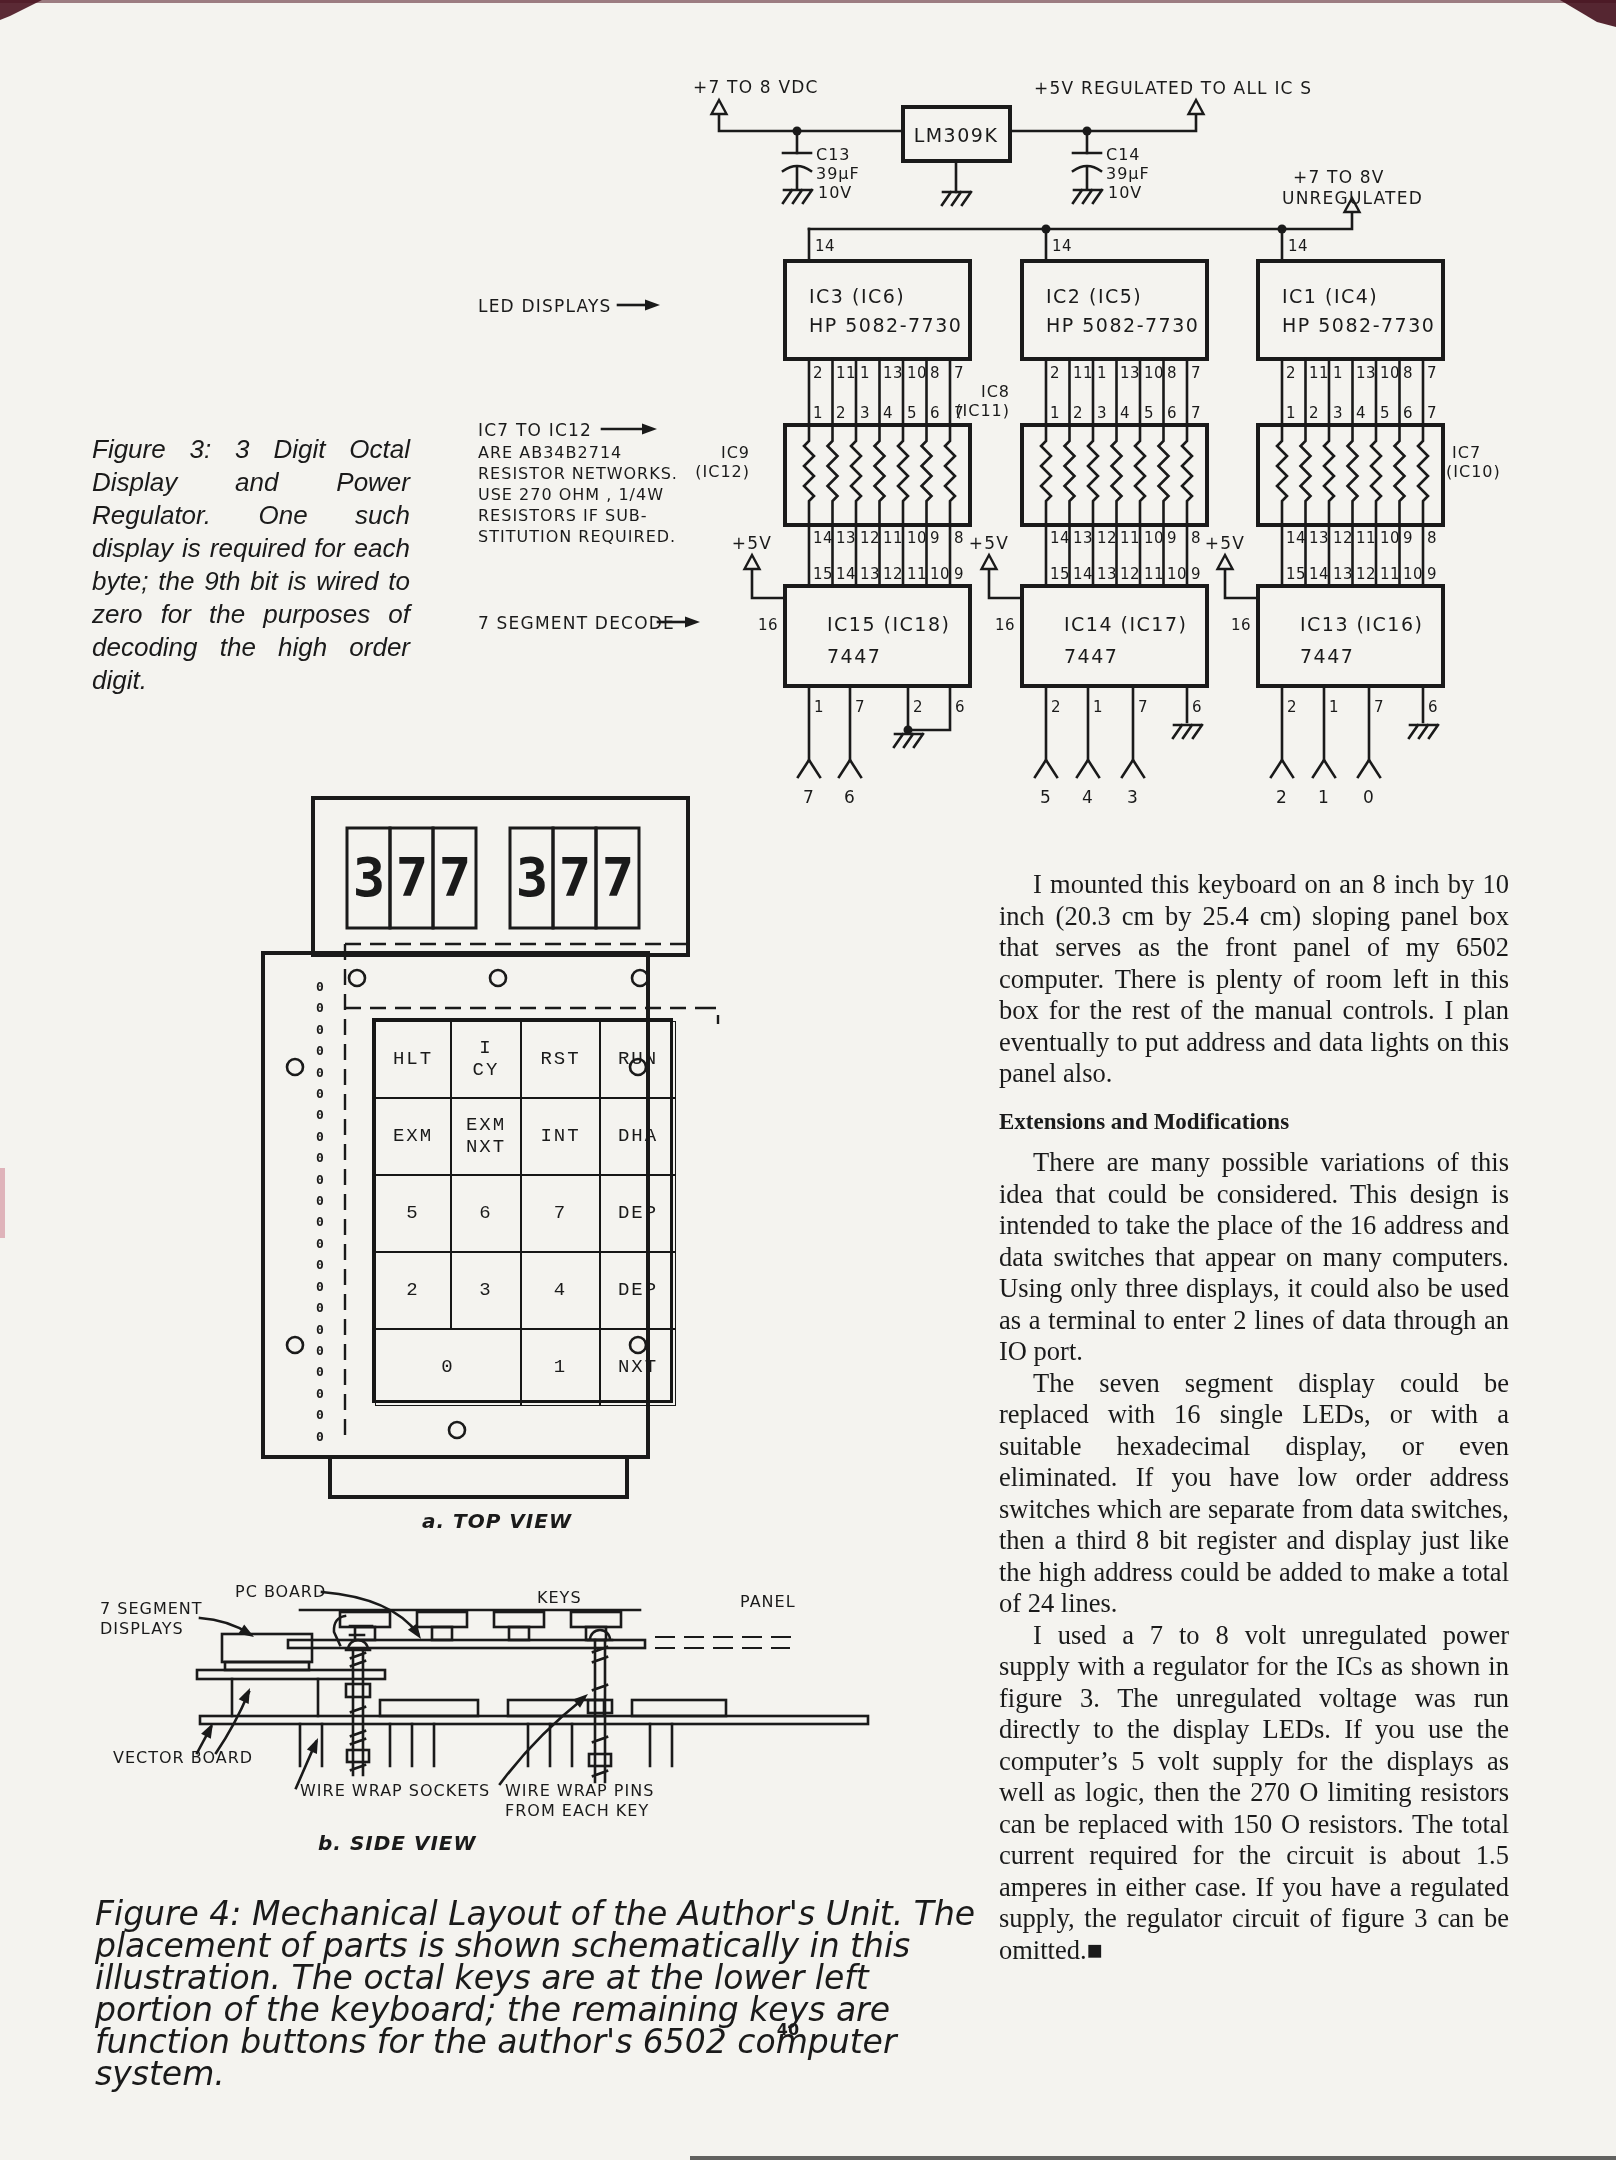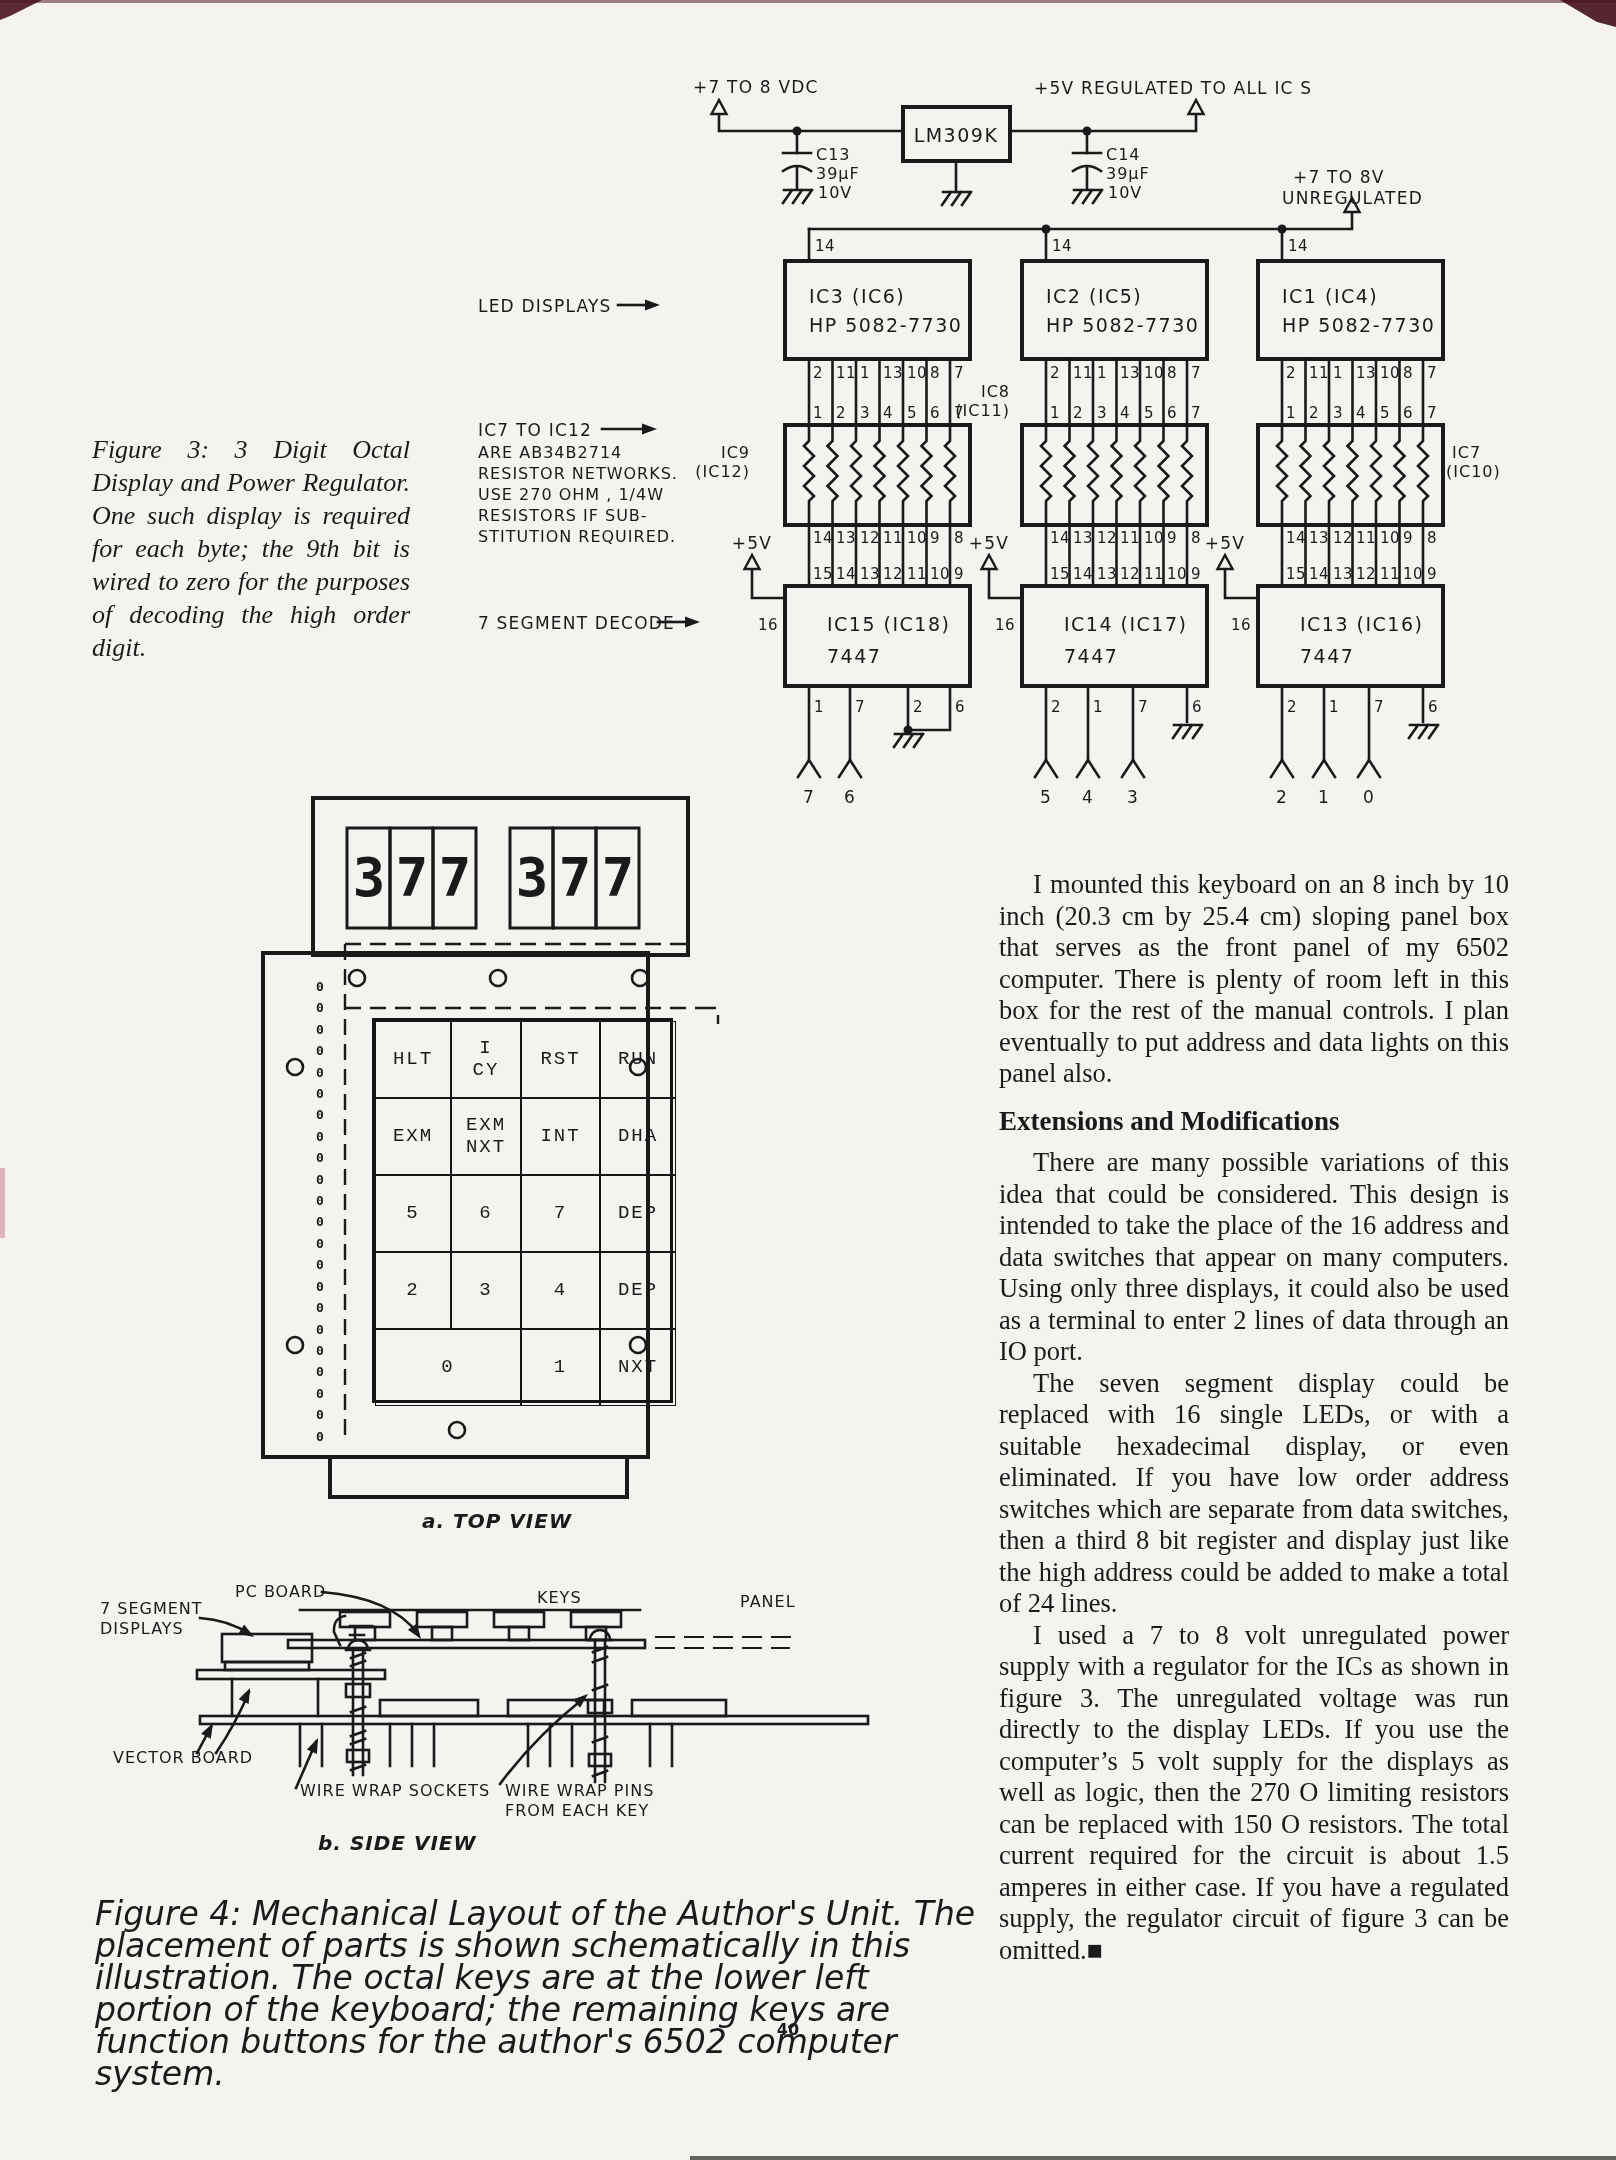--- a/index.html
+++ b/index.html
@@ -19,27 +19,27 @@
   .t{font-family:"DejaVu Sans",sans-serif;font-size:17px;letter-spacing:1.2px;}
   .ts{font-family:"DejaVu Sans",sans-serif;font-size:16px;letter-spacing:1px;}
   .tp{font-family:"DejaVu Sans",sans-serif;font-size:15px;letter-spacing:0.5px;}
   .tb{font-family:"DejaVu Sans",sans-serif;font-size:19px;letter-spacing:1.5px;}
   .tm{text-anchor:middle;}
   .te{text-anchor:end;}
   .tv{font-family:"DejaVu Sans",sans-serif;font-size:20px;font-style:italic;font-weight:bold;letter-spacing:1px;}
   .dig{font-family:"DejaVu Sans Mono",monospace;font-size:54px;font-weight:bold;text-anchor:middle;}
   
   .ov{position:absolute;}
-  .fig3cap{left:92px;top:433px;width:318px;font-family:Liberation Serif, serif;
+  .fig3cap{left:92px;top:433px;width:318px;font-family:Liberation Sans, sans-serif;
            font-style:italic;font-size:26px;line-height:33px;text-align:justify;}
   .textcol{left:999px;top:869px;width:510px;font-family:"Liberation Serif",serif;
            font-size:26.5px;line-height:31.5px;text-align:justify;}
   .textcol p{margin:0;text-indent:34px;}
   .textcol p.ni{text-indent:0;}
-  .textcol h3{margin:16px 0 10px 0;font-size:27px;font-family:"Liberation Serif",serif;}
+  .textcol h3{margin:16px 0 10px 0;font-size:23px;font-family:"Liberation Serif",serif;}
   .fig4cap{left:95px;top:1898px;width:885px;font-family:"DejaVu Sans",sans-serif;
            font-style:italic;font-size:33px;line-height:32px;}
   .pagenum{left:758px;top:2020px;width:60px;text-align:center;font-family:"DejaVu Sans",sans-serif;
            font-weight:bold;font-size:16px;}
   .holes{left:316px;top:976px;font-family:"DejaVu Sans Mono",monospace;font-weight:bold;
          font-size:13px;line-height:21.4px;white-space:pre;}
   .kp{left:372px;top:1018px;width:301px;height:385px;display:grid;
       grid-template-columns:76px 70px 79px 76px;grid-auto-rows:77px;
       border:3px solid #161616;box-sizing:border-box;}
   .kp .cell{border:1.5px solid #161616;display:flex;align-items:center;justify-content:center;

